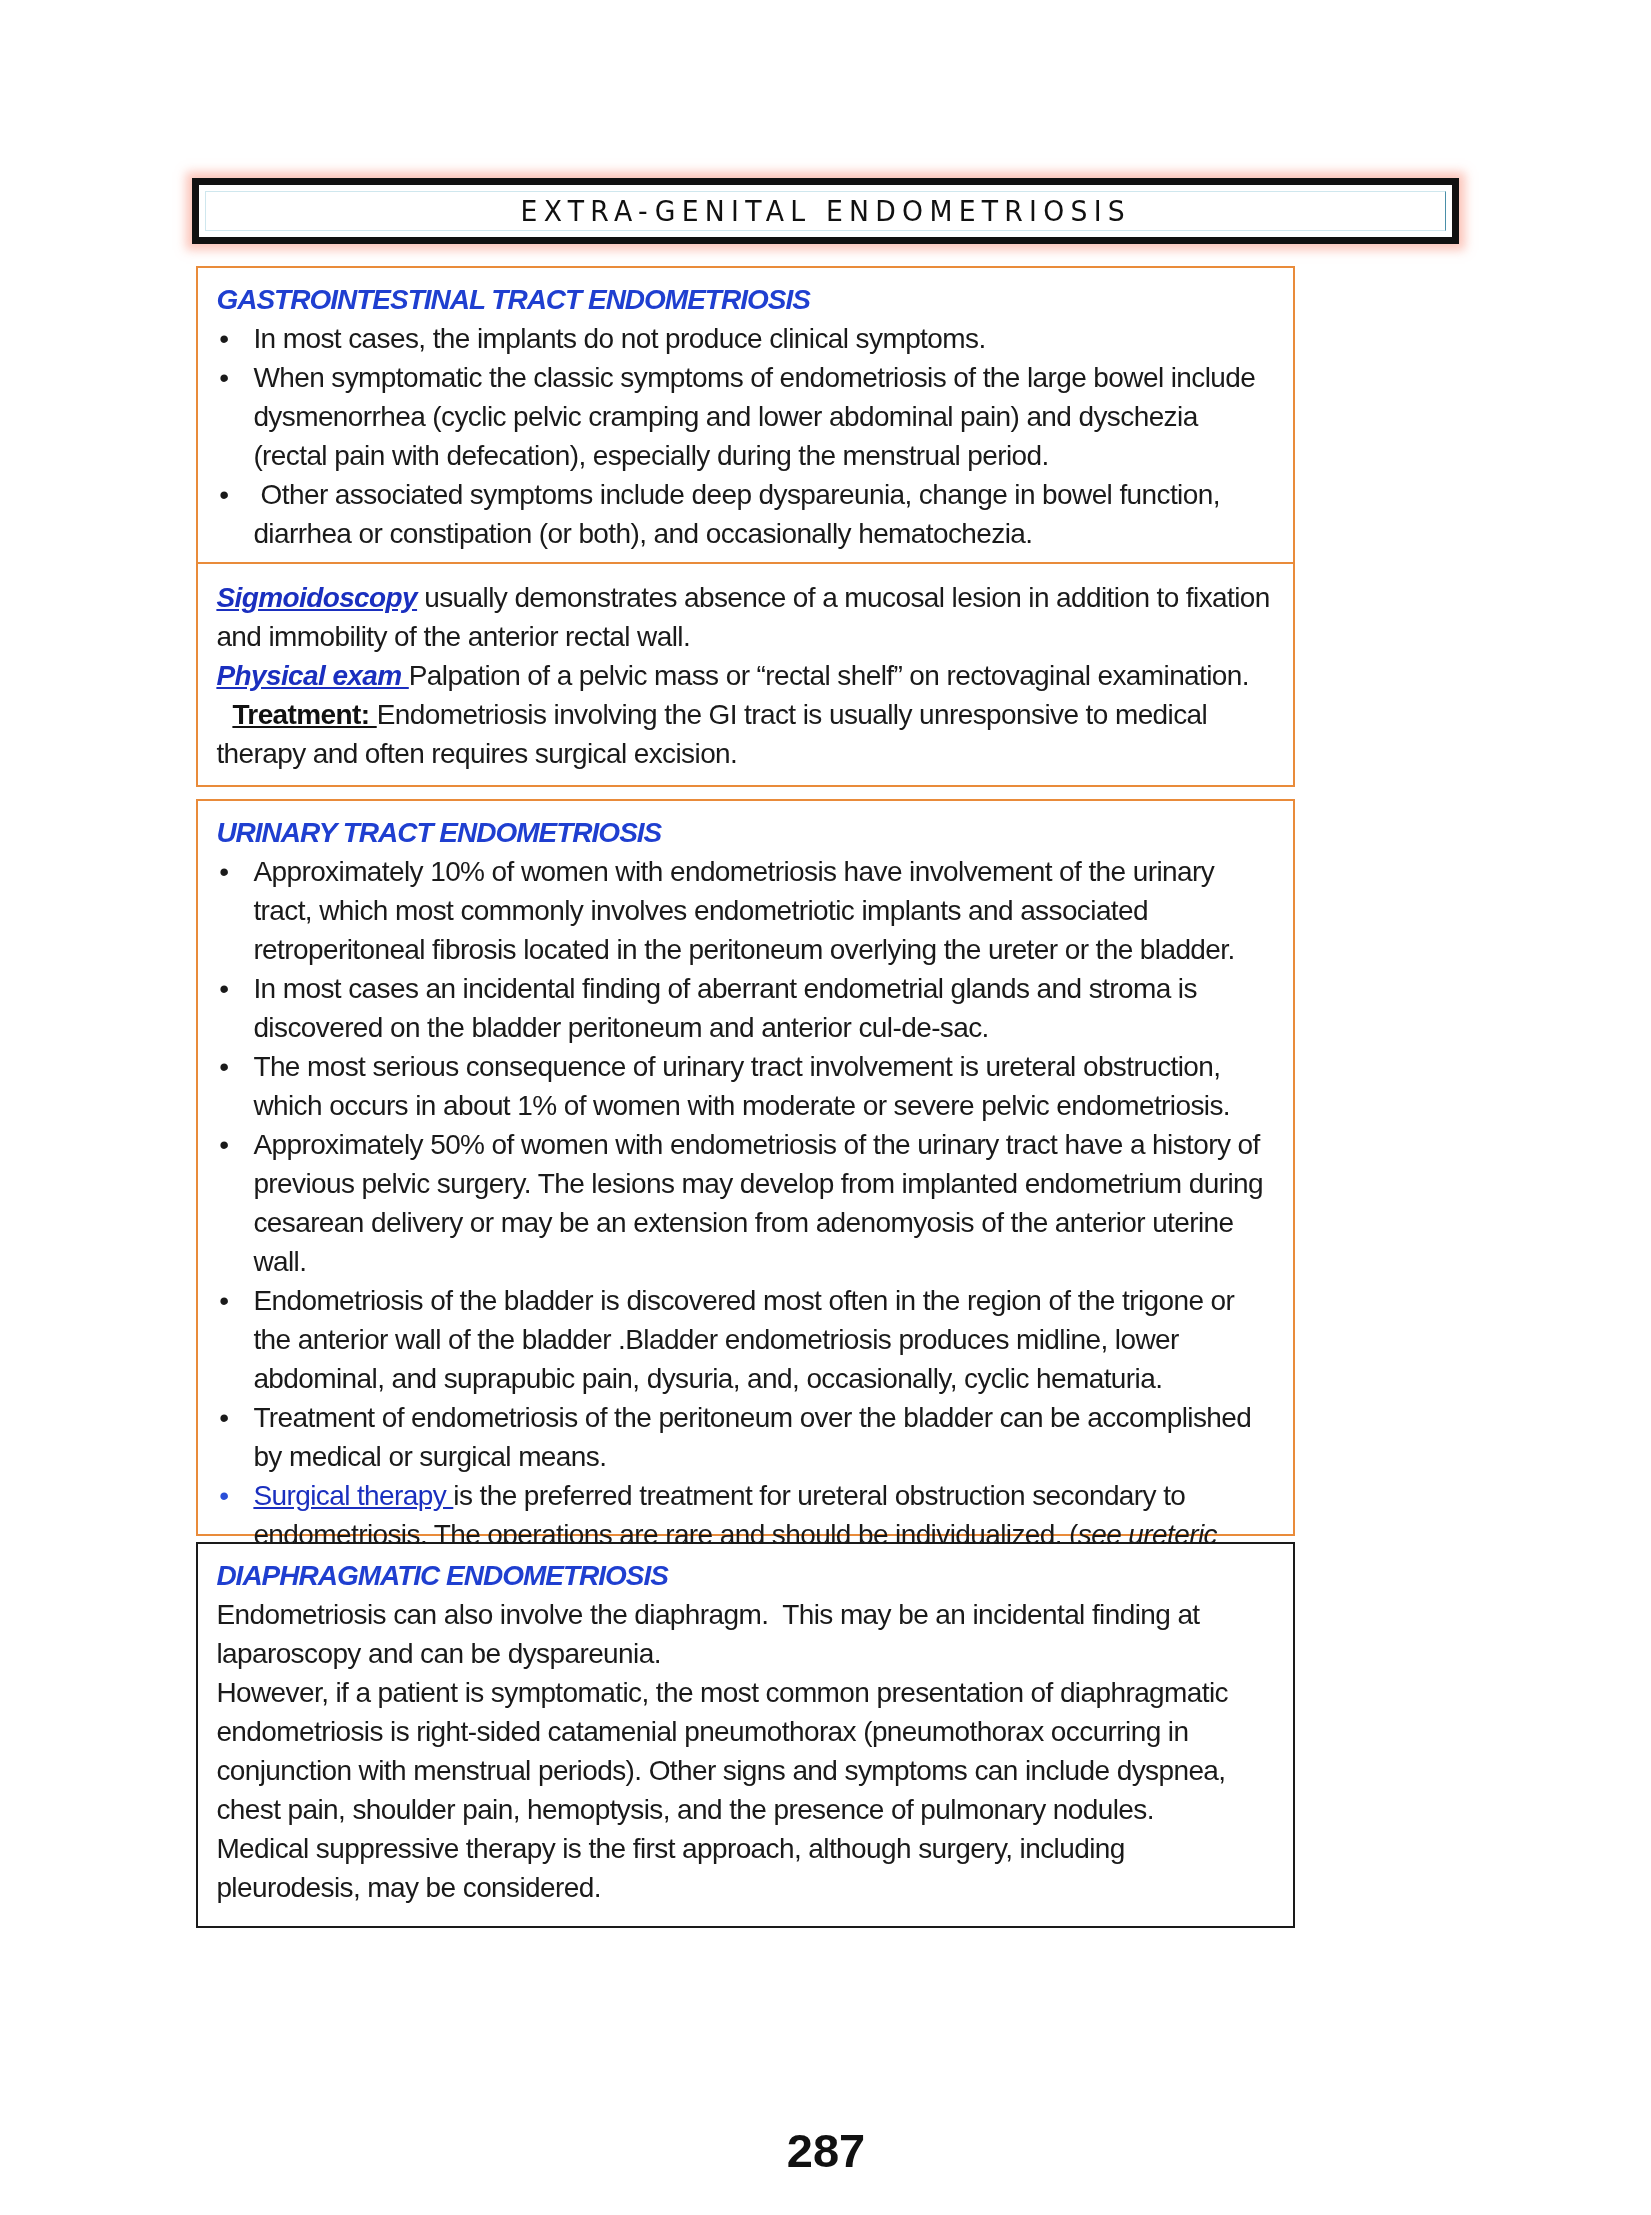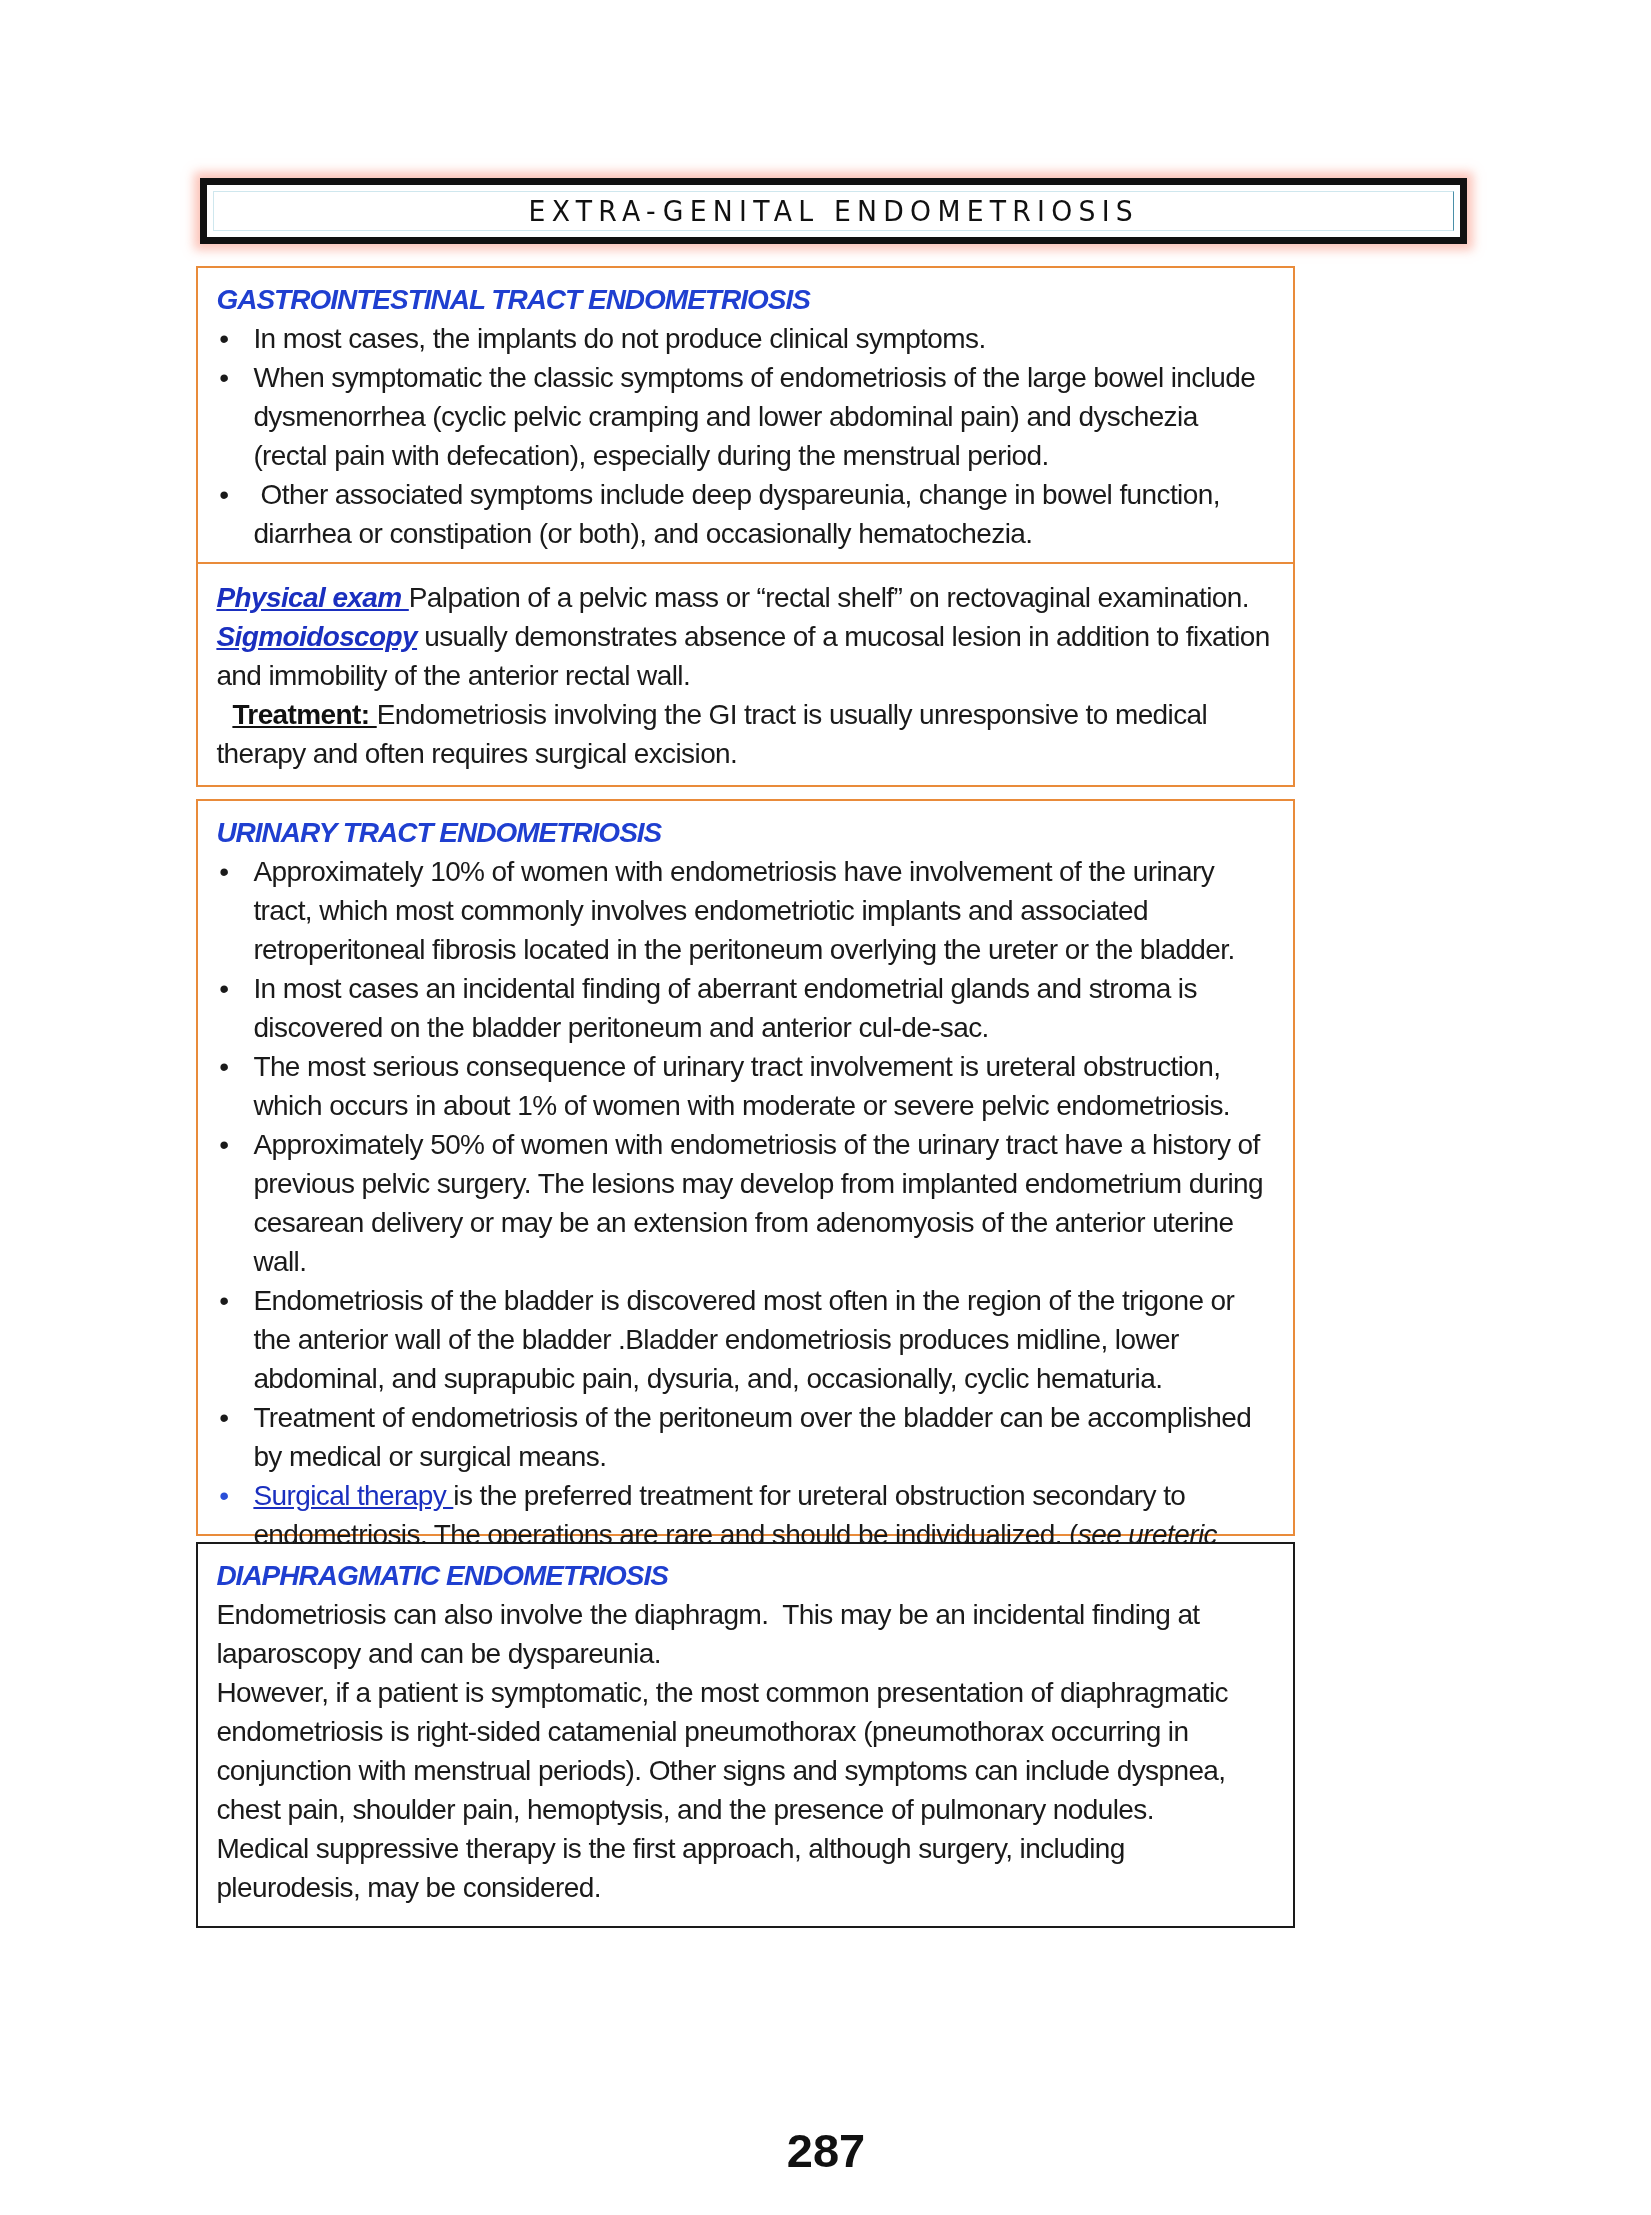--- a/index.html
+++ b/index.html
@@ -1,21 +1,21 @@
 <!DOCTYPE html>
 <html><head>
   <meta charset="utf-8">
   <style>
     html, body { margin: 0; padding: 0; background: #ffffff; }
     body { width: 1652px; height: 2215px; position: relative; overflow: hidden;
            font-family: "Liberation Sans", sans-serif; color: #1a1a1a; }
     .title-bar { position: absolute; left: 192px; top: 178px; width: 1253px; height: 52px;
                  border: 7.8px solid #111; background: #fff;
                  box-shadow: 0 0 9.7px 5.8px rgba(250,150,130,0.55);
-                 display: flex; align-items: center; justify-content: center; margin-left: 8px; }
+                 display: flex; align-items: center; justify-content: center; }
     .title-bar .inner-line { position: absolute; left: 5.8px; right: 5.8px; top: 5.8px; bottom: 5.8px;
                  border: 1px solid #cfe7ee; border-right: 1.9px solid #4a8fa8; pointer-events: none; }
     .title-text { font-size: 29px; letter-spacing: 6.8px; color: #111; font-family: "DejaVu Sans", sans-serif;
                   transform: scaleX(0.92); }
     .box { position: absolute; left: 196px; width: 1099px; box-sizing: border-box;
            background: #fff; padding: 11.6px 17.5px 0 18.4px; }
     .orange { border: 2.9px solid #e98b3a; }
     .black { border: 2.9px solid #1a1a1a; }
     .content { font-family: "Liberation Sans", sans-serif; font-size: 28px; line-height: 39px;
                color: #1a1a1a; letter-spacing: -0.6px; }
@@ -45,24 +45,24 @@
       <li><span class="dot">•</span><span>In most cases, the implants do not produce clinical symptoms.</span></li>
       <li><span class="dot">•</span><span>When symptomatic the classic symptoms of endometriosis of the large bowel include dysmenorrhea (cyclic pelvic cramping and lower abdominal pain) and dyschezia (rectal pain with defecation), especially during the menstrual period.</span></li>
       <li><span class="dot">•</span><span style="white-space:pre-wrap;margin-top:20px;"> Other associated symptoms include deep dyspareunia, change in bowel function, diarrhea or constipation (or both), and occasionally hematochezia.</span></li>
     </ul>
   </div>
 </div>
 
 <div class="box orange" style="top:562px; height:225px; padding-top:13.6px;">
   <div class="content">
     <div>
-      <a class="link-bold-blue" style="white-space:pre;">Physical exam </a><span>Palpation of a pelvic mass or “rectal shelf” on rectovaginal examination.</span>
+      <a class="link-bold-blue">Sigmoidoscopy</a><span> usually demonstrates absence of a mucosal lesion in addition to fixation and immobility of the anterior rectal wall.</span>
     </div>
     <div>
-      <a class="link-bold-blue">Sigmoidoscopy</a><span> usually demonstrates absence of a mucosal lesion in addition to fixation and immobility of the anterior rectal wall.</span>
+      <a class="link-bold-blue" style="white-space:pre;">Physical exam </a><span>Palpation of a pelvic mass or “rectal shelf” on rectovaginal examination.</span>
     </div>
     <div>
       <span class="label-bold" style="white-space:pre;">Treatment: </span><span>Endometriosis involving the GI tract is usually unresponsive to medical therapy and often requires surgical excision.</span>
     </div>
   </div>
 </div>
 
 <div class="box orange" style="top:799px; height:737px;">
   <div class="content">
     <div class="heading">URINARY TRACT ENDOMETRIOSIS</div>

